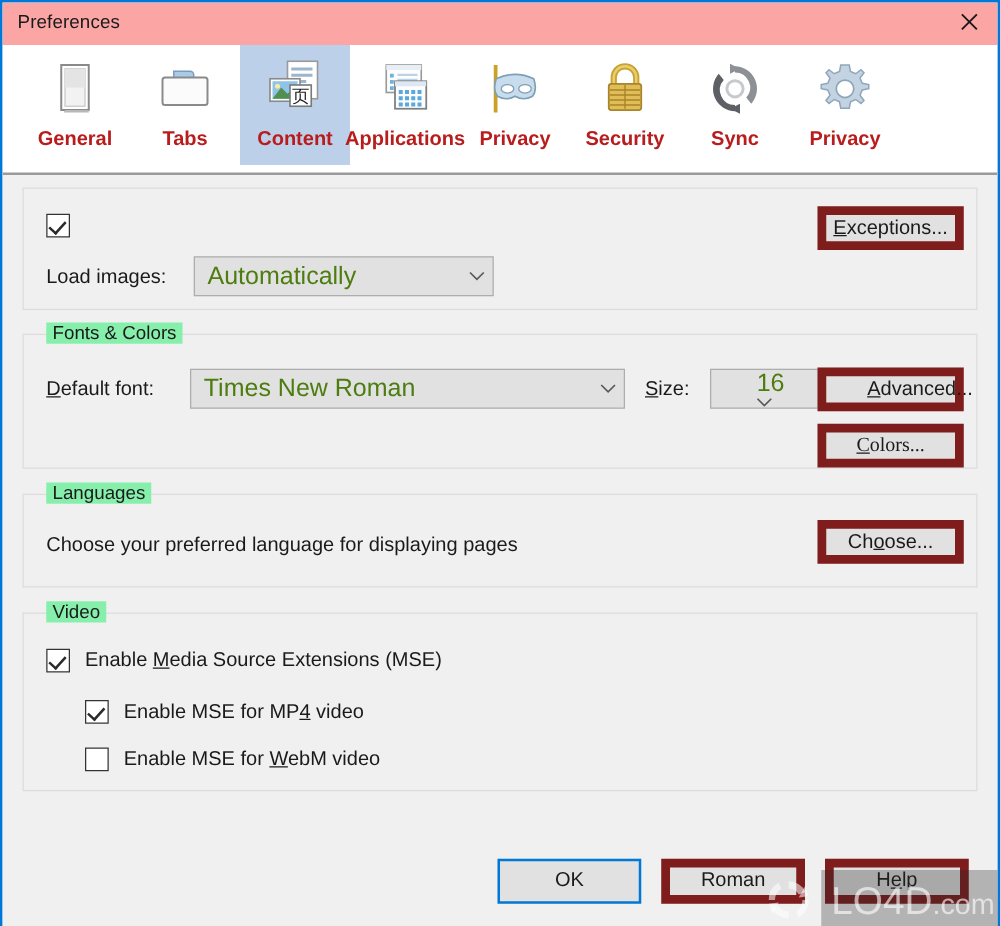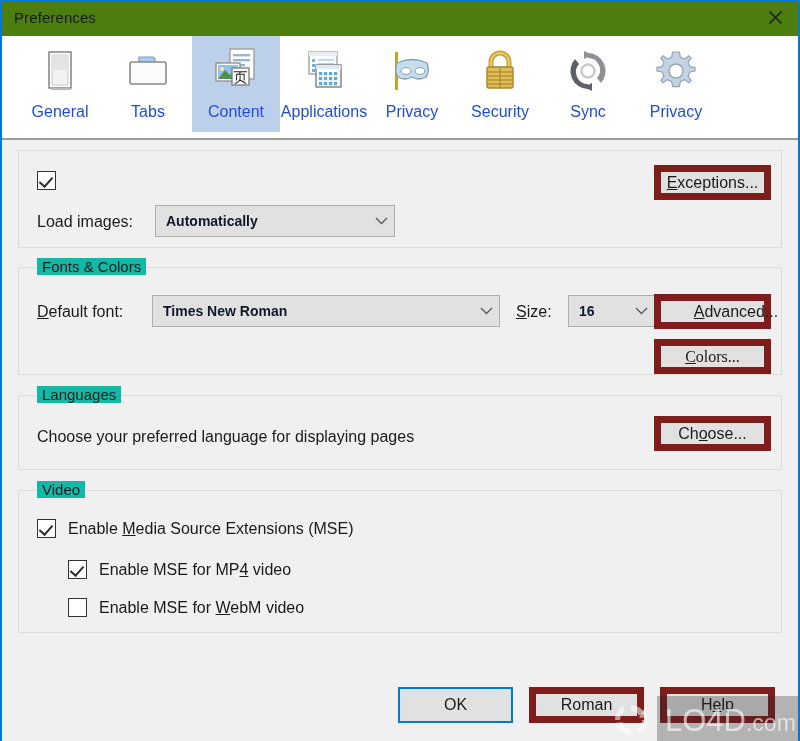--- a/index.html
+++ b/index.html
@@ -28,21 +28,21 @@
     background: #ffffff;
     overflow: hidden;
   }
 
   
   #titlebar {
     position: absolute;
     left: 0; top: 0;
     width: 796px;
     height: 34px;
-    background: #4d7c0f;
+    background: #fca5a5;
   }
   #title-text {
     position: absolute;
     left: 12px;
     top: 7px;
     font-size: 15px;
     color: #1a1a1a;
     letter-spacing: .1px;
   }
   #close-button {
@@ -89,22 +89,23 @@
   .tab .tab-icon {
     width: 54px;
     height: 54px;
     display: flex;
     align-items: center;
     justify-content: center;
   }
   .tab .tab-label {
     margin-top: 5px;
     font-size: 16px;
-    color: #1d4ed8;
-    white-space: nowrap;
+    color: #b91c1c;
+    white-space: nowrap;
+    font-weight: bold;
   }
   #tabstrip-separator {
     position: absolute;
     left: 0;
     top: 136px;
     width: 796px;
     height: 2px;
     background: #9a9a9a;
   }
 
@@ -121,21 +122,21 @@
   .groupbox {
     position: absolute;
     box-sizing: border-box;
     border: 1px solid #dcdcdc;
     background: #f0f0f0;
   }
   .group-title {
     position: absolute;
     top: -10px;
     left: 18px;
-    background: #14b8a6;
+    background: #86efac;
     padding: 0 5px;
     font-size: 15px;
     color: #1a1a1a;
     white-space: nowrap;
   }
 
   
   .cb-row {
     position: absolute;
     display: flex;
@@ -183,25 +184,24 @@
     box-sizing: border-box;
     border: 1px solid #adadad;
     background: #e1e1e1;
     display: flex;
     align-items: center;
     cursor: default;
   }
   .combo .combo-value {
     flex: 1 1 auto;
     padding-left: 10px;
-    font-size: 14px;
-    color: #0f172a;
+    font-size: 20px;
+    color: #4d7c0f;
     white-space: nowrap;
     overflow: hidden;
-    font-weight: bold;
   }
   .combo .combo-arrow {
     flex: 0 0 auto;
     width: 26px;
     display: flex;
     align-items: center;
     justify-content: center;
   }
 
   
@@ -432,21 +432,21 @@
         <span class="combo-value">Times New Roman</span>
         <span class="combo-arrow">
           <svg width="13" height="8" viewBox="0 0 13 8">
               <path d="M1 1 L6.5 6.5 L12 1" stroke="#5a5a5a" stroke-width="1.4" fill="none"></path>
             </svg>
         </span>
       </div>
 
       <div class="field-label" style="left:497px; top:35px;"><u>S</u><span>ize:</span></div>
 
-      <div class="combo" style="left:549px; top:27px; width:87px; height:32px;">
+      <div class="combo" style="left:549px; top:27px; width:87px; height:32px;flex-direction:column;">
         <span class="combo-value">16</span>
         <span class="combo-arrow">
           <svg width="13" height="8" viewBox="0 0 13 8">
               <path d="M1 1 L6.5 6.5 L12 1" stroke="#5a5a5a" stroke-width="1.4" fill="none"></path>
             </svg>
         </span>
       </div>
 
       <div class="button" style="left:635px; top:26px; width:117px; height:35px;padding-left:47px;">
         <span><u>A</u><span>dvanced...</span></span>

